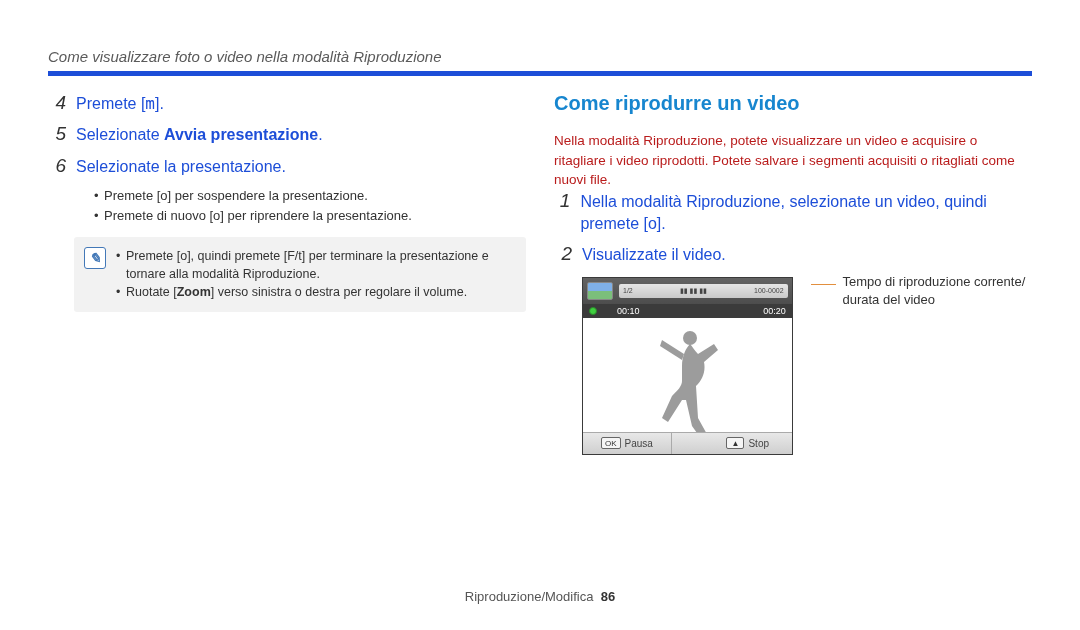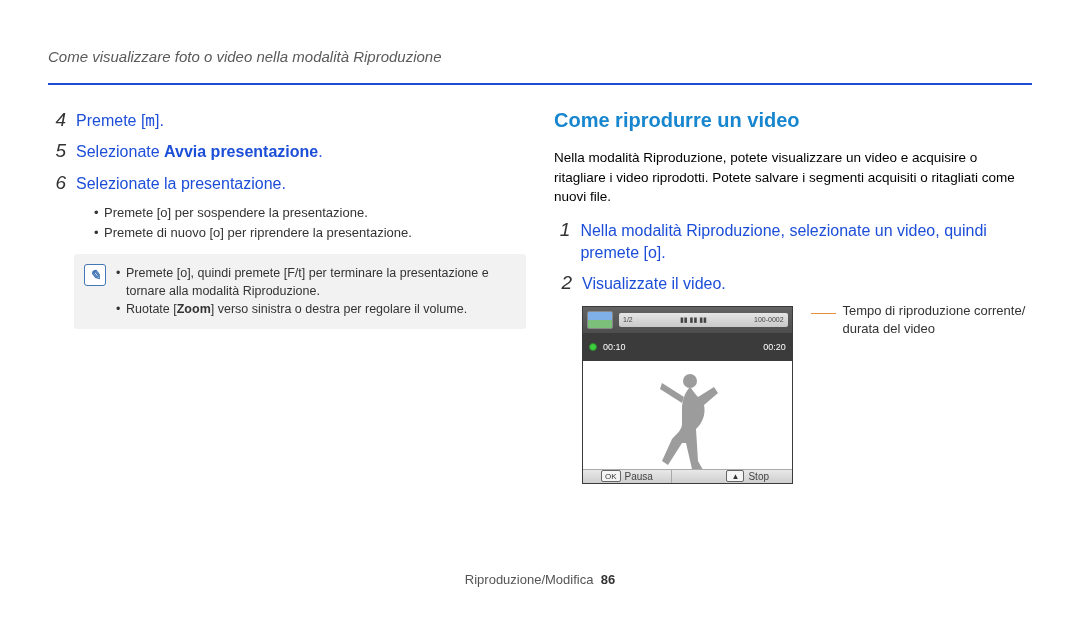--- a/index.html
+++ b/index.html
@@ -1,55 +1,55 @@
 <!DOCTYPE html>
 <html><head>
 <meta charset="utf-8">
 <style>
   * { box-sizing: border-box; margin: 0; padding: 0; }
   html, body { width: 1080px; height: 630px; background: #fff; font-family: "Segoe UI", "Myriad Pro", Arial, sans-serif; color: #222; }
   .page { width: 1080px; height: 630px; padding: 48px 48px 28px 48px; position: relative; }
-  .header { font-style: italic; color: #5a5a5a; font-size: 15px; border-bottom: 2px solid #1d4ed8; padding-bottom: 18px; margin-bottom: 24px; }
+  .header { font-style: italic; color: #5a5a5a; font-size: 15px; border-bottom: 5px solid #1d4ed8; padding-bottom: 6px; margin-bottom: 16px; }
   .columns { display: flex; gap: 28px; }
   .col { flex: 1 1 0; min-width: 0; }
   .step { display: flex; gap: 10px; align-items: baseline; margin-bottom: 8px; }
   .step-num { font-style: italic; font-size: 19px; color: #333; width: 18px; text-align: right; }
   .step-txt { font-size: 16px; line-height: 1.4; color: #1d4ed8; }
   .step-txt b { font-weight: 700; }
   .sub { list-style: none; padding-left: 46px; margin-top: 4px; margin-bottom: 10px; }
   .sub li { font-size: 13px; color: #333; line-height: 1.5; position: relative; padding-left: 10px; }
   .sub li::before { content: "•"; position: absolute; left: 0; top: 0; }
   .note-box { display: flex; gap: 10px; background: #f2f2f2; border-radius: 3px; padding: 10px 14px 10px 10px; margin-top: 12px; margin-left: 26px; }
   .note-icon { width: 22px; height: 22px; flex: none; border: 1.5px solid #4378b7; border-radius: 3px; display: flex; align-items: center; justify-content: center; color: #4378b7; font-family: serif; font-weight: bold; font-size: 14px; font-style: italic; background: #fff; }
   .note-list { list-style: none; }
   .note-list li { font-size: 12.5px; color: #333; line-height: 1.45; position: relative; padding-left: 10px; }
   .note-list li::before { content: "•"; position: absolute; left: 0; top: 0; }
   .h2 { color: #1786cf; font-weight: 600; font-size: 20px; margin-bottom: 16px; }
-  .para { font-size: 13.5px; line-height: 1.45; margin-bottom: 12px; color: #000000; }
+  .para { font-size: 13.5px; line-height: 1.45; color: #b91c1c; }
   .video-row { display: flex; gap: 18px; align-items: flex-start; margin-left: 28px; margin-top: 10px; }
 
   
   .vframe { width: 232px; height: 178px; border: 1px solid #3a3a3a; background: #cfcfcf; display: flex; flex-direction: column; }
   .vtop { height: 26px; background: linear-gradient(#636363,#4d4d4d); display: flex; align-items: center; padding: 0 4px; gap: 6px; }
   .vthumb { width: 26px; height: 18px; border: 1px solid #888; background: linear-gradient(180deg,#7fb0e8 50%,#7bbf7b 50%); border-radius: 2px; }
   .vtopbar { flex: 1; height: 14px; background: linear-gradient(#e5e5e5,#c9c9c9); border-radius: 2px; display: flex; align-items: center; justify-content: space-between; padding: 0 4px; font-size: 7px; color: #444; }
-  .vtime { height: 14px; background: #3b3b3b; display: flex; align-items: center; padding: 14px 6px; gap: 6px; font-size: 9px; color: #fff; position: relative; }
+  .vtime { height: 14px; background: #3b3b3b; display: flex; align-items: center; padding: 0 6px; gap: 20px; font-size: 9px; color: #fff; position: relative; }
   .playdot { width: 8px; height: 8px; border-radius: 50%; background: #3fcf3f; border: 1px solid #2a8a2a; }
   .vtime .spacer { flex: 1; }
   .vbody { flex: 1; background: #fff; position: relative; overflow: hidden; }
   .silhouette { position: absolute; left: 50%; top: 8px; transform: translateX(-50%); }
-  .vbottom { height: 14px; background: linear-gradient(#e8e8e8,#cfcfcf); display: flex; align-items: center; font-size: 10px; color: #444; border-top: 1px solid #aaa; gap: 32px; }
+  .vbottom { height: 22px; background: linear-gradient(#e8e8e8,#cfcfcf); display: flex; align-items: center; font-size: 10px; color: #444; border-top: 1px solid #aaa; gap: 32px; }
   .vbtn { flex: 1; display: flex; align-items: center; justify-content: center; gap: 4px; border-right: 1px solid #aaa; height: 100%; }
   .vbtn:last-child { border-right: none; }
   .tag { display: inline-flex; align-items: center; justify-content: center; border: 1px solid #666; border-radius: 2px; font-size: 8px; padding: 0 3px; height: 12px; min-width: 18px; background: #f5f5f5; color: #333; }
   .pointer-line { width: 38px; height: 1px; background: #e28f3e; margin-top: 7px; position: relative; }
   .callout { font-size: 13px; line-height: 1.4; color: #333; max-width: 200px; }
   .callout-row { display: flex; align-items: flex-start; }
 
-  .footer { position: absolute; bottom: 43px; left: 0; right: 0; text-align: center; font-size: 13px; color: #555; }
+  .footer { position: absolute; bottom: 26px; left: 0; right: 0; text-align: center; font-size: 13px; color: #555; }
   .footer b { color: #333; font-weight: 600; }
   .glyph { font-family: monospace; }
 </style>
 </head>
 <body>
 
 <div class="page">
   <div class="header">Come visualizzare foto o video nella modalità Riproduzione</div>
 
   <div class="columns">

